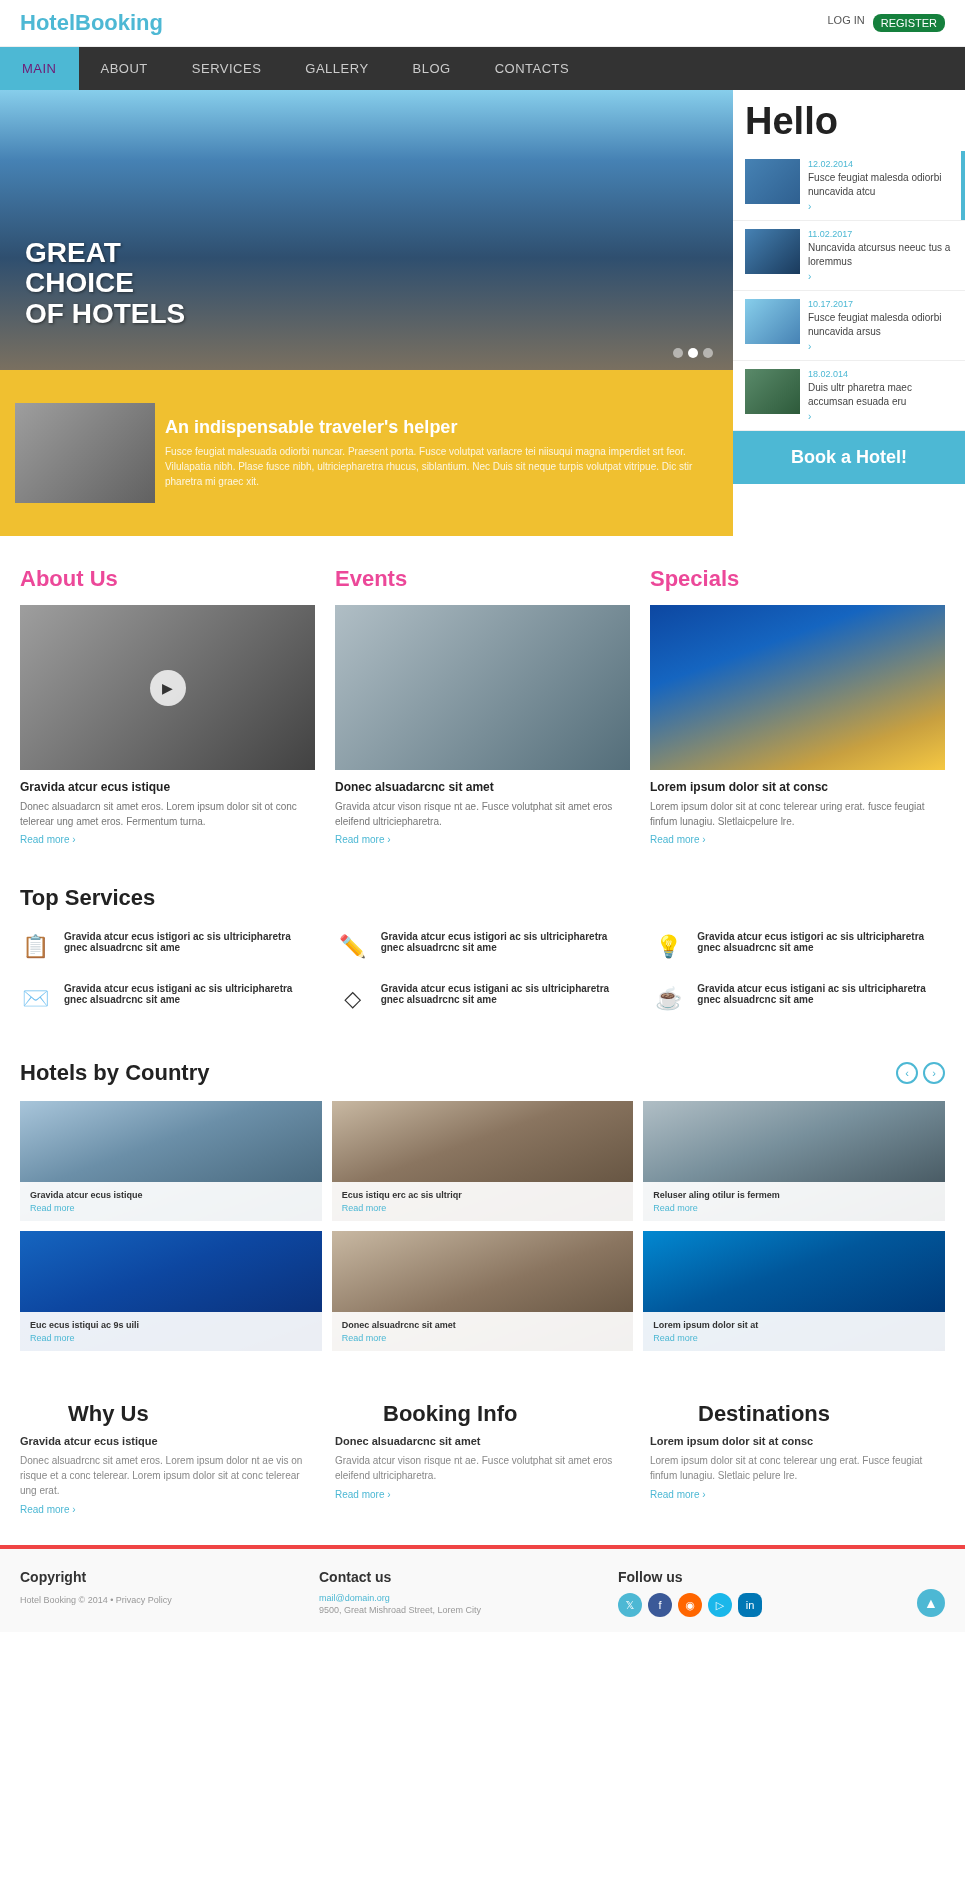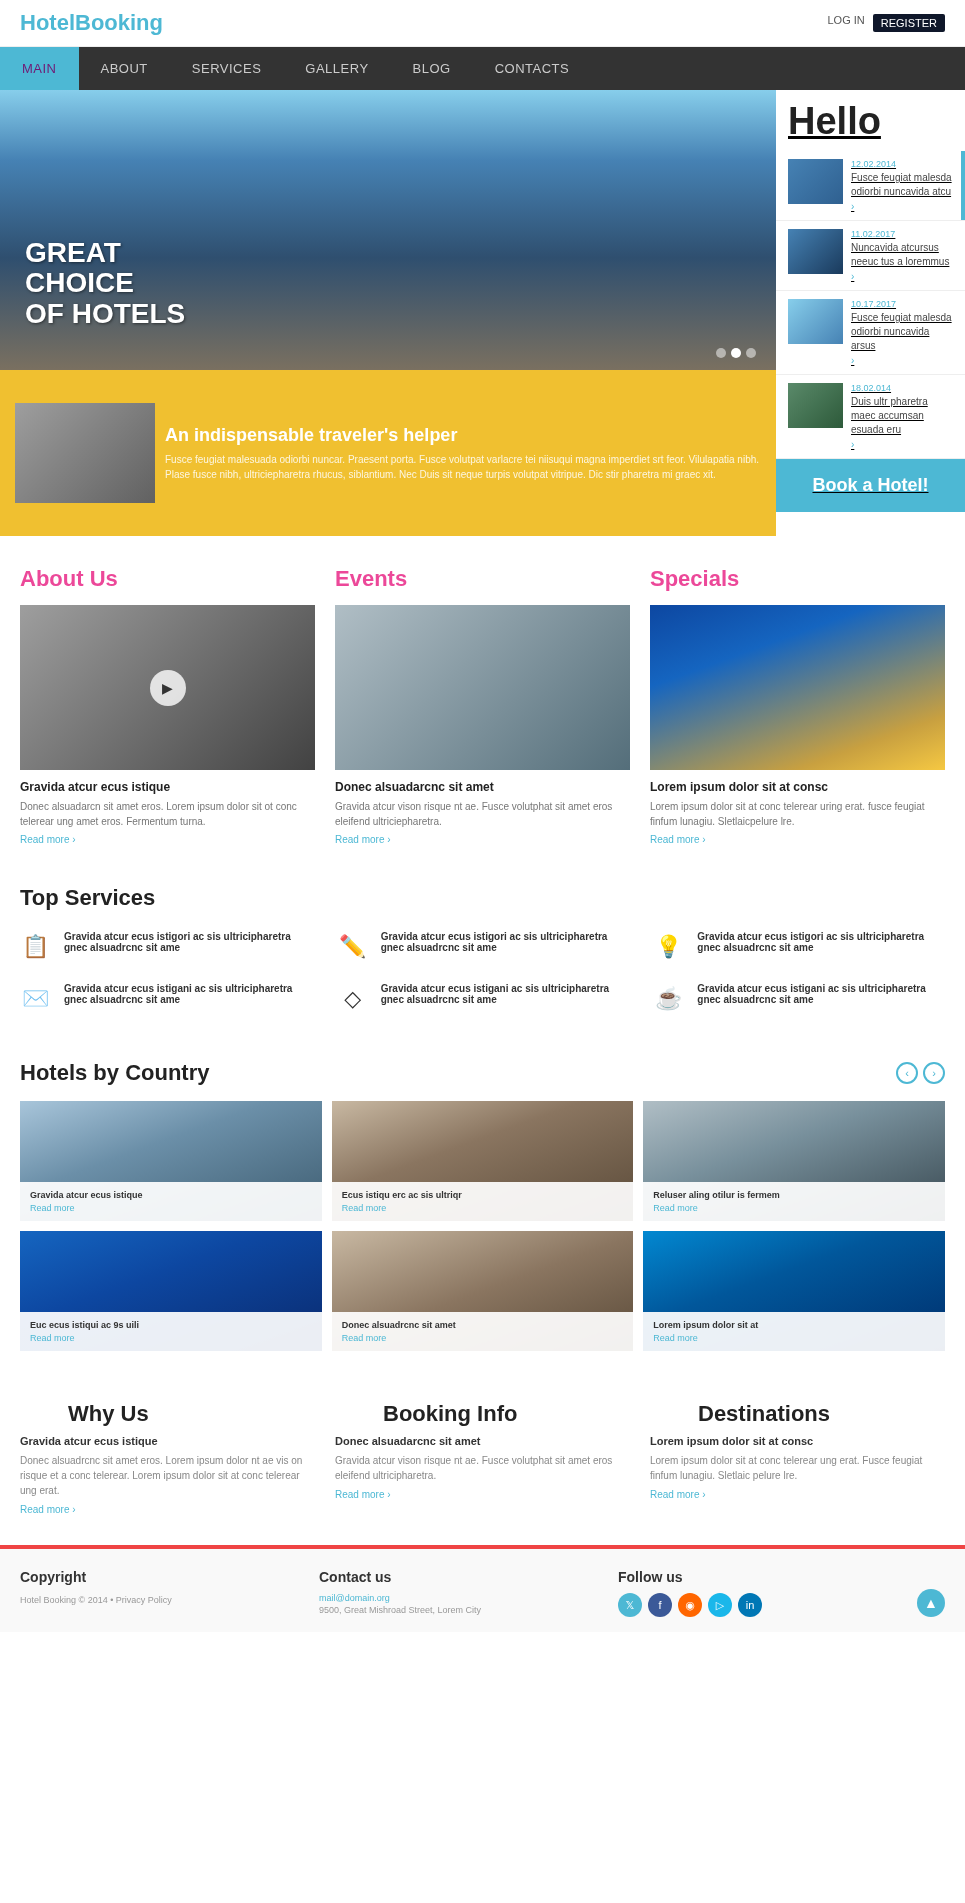--- a/index.html
+++ b/index.html
@@ -7,21 +7,21 @@
     
     
     .site-header {
       display: flex; align-items: center; justify-content: space-between;
       padding: 10px 20px; background: #fff; border-bottom: 1px solid #eee;
     }
     .logo { font-size: 22px; font-weight: 300; color: #333; }
     .logo span { color: #4db8d4; font-weight: 700; }
     .header-btns { display: flex; gap: 8px; font-size: 11px; }
     .btn-login { color: #555; text-decoration: none; }
-    .btn-register { background: #0f172a; color: #fff; padding: 3px 8px; font-size: 11px; border-radius: 2px; }
+    .btn-register { background: #15803d; color: #fff; padding: 3px 8px; font-size: 11px; border-radius: 8px; }
 
     
     .main-nav {
       background: #333; display: flex; align-items: stretch;
     }
     .nav-item {
       padding: 14px 22px; color: #ccc; font-size: 13px; cursor: pointer;
       text-transform: uppercase; letter-spacing: 0.5px;
     }
     .nav-item.active { background: #4db8d4; color: #701a75; }
@@ -56,21 +56,21 @@
       width: 140px; height: 100px; flex-shrink: 0;
       background: linear-gradient(135deg, #888 0%, #555 100%);
     }
     .hero-banner-text { flex: 1; }
     .hero-banner-title {
       font-size: 18px; font-weight: 700; color: #fff; margin-bottom: 6px;
     }
     .hero-banner-desc { font-size: 10px; color: rgba(255,255,255,0.85); line-height: 1.5; }
 
     
-    .hero-right { width: 189px; flex-shrink: 0; background: #fff; text-decoration: underline; }
+    .hero-right { width: 232px; flex-shrink: 0; background: #fff; }
     .hello-title { font-size: 38px; font-weight: 900; color: #222; padding: 10px 12px 8px; }
     .news-list { }
     .news-item {
       display: flex; gap: 8px; padding: 8px 12px; border-bottom: 1px solid #eee;
       align-items: flex-start; position: relative;
     }
     .news-img {
       width: 55px; height: 45px; flex-shrink: 0;
       background: linear-gradient(135deg, #4682B4, #87CEEB);
     }
@@ -166,21 +166,21 @@
     .social-icons { display: flex; gap: 6px; margin-top: 6px; }
     .social-icon {
       width: 24px; height: 24px; border-radius: 50%;
       display: flex; align-items: center; justify-content: center;
       font-size: 11px; color: #fff; cursor: pointer;
     }
     .si-twitter { background: #4db8d4; }
     .si-facebook { background: #3b5998; }
     .si-rss { background: #f60; }
     .si-vimeo { background: #1ab7ea; }
-    .si-linkedin { background: #0077b5; }
+    .si-linkedin { background: #0077b5; border-radius: 8px; }
     .footer-scroll {
       width: 28px; height: 28px; border-radius: 50%; background: #4db8d4;
       display: flex; align-items: center; justify-content: center;
       color: #fff; font-size: 14px; cursor: pointer; align-self: flex-end;
     }
 
     
     .img-hotel1 { background: linear-gradient(160deg, #a8c5da 0%, #6b8fa8 40%, #3d5c70 100%); }
     .img-hotel2 { background: linear-gradient(160deg, #c8b8a2 0%, #8a7560 40%, #5a4a38 100%); }
     .img-hotel3 { background: linear-gradient(160deg, #b0bec5 0%, #78909c 40%, #37474f 100%); }

